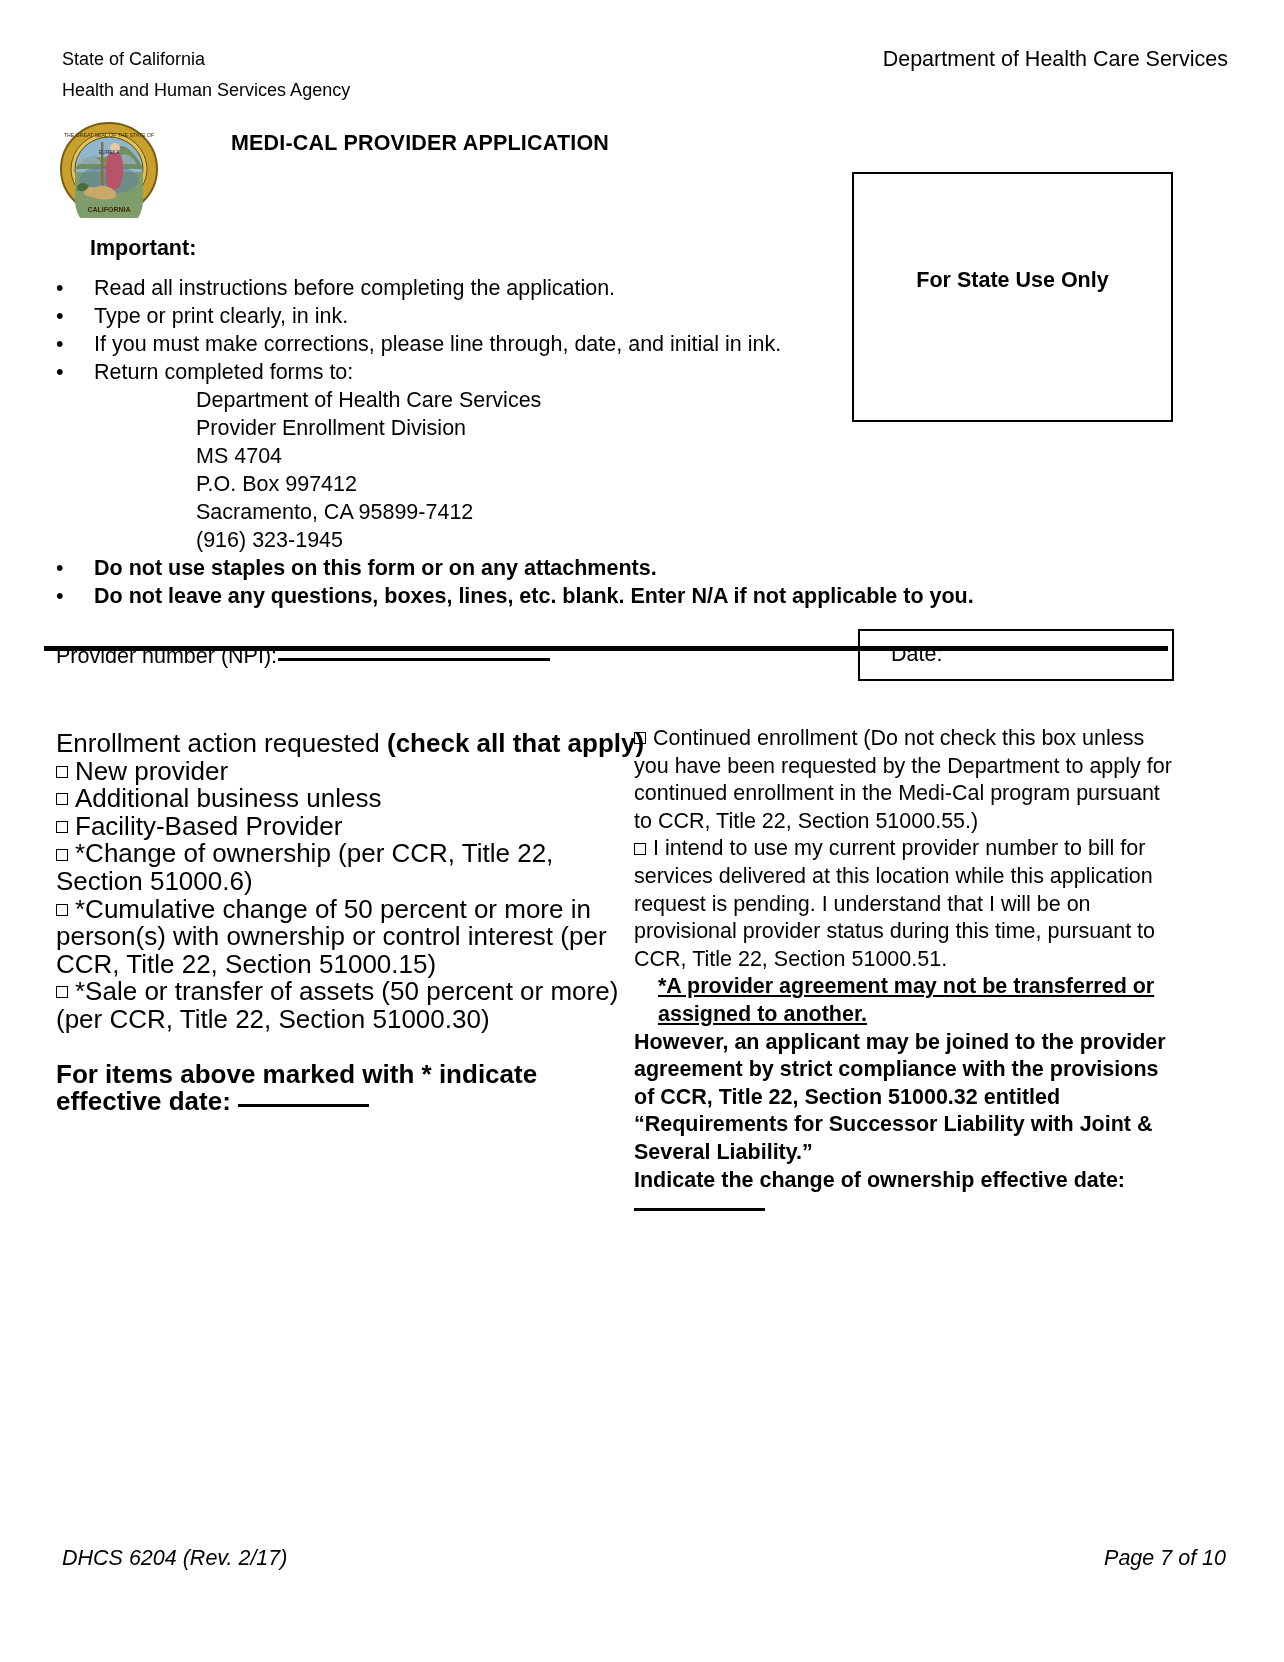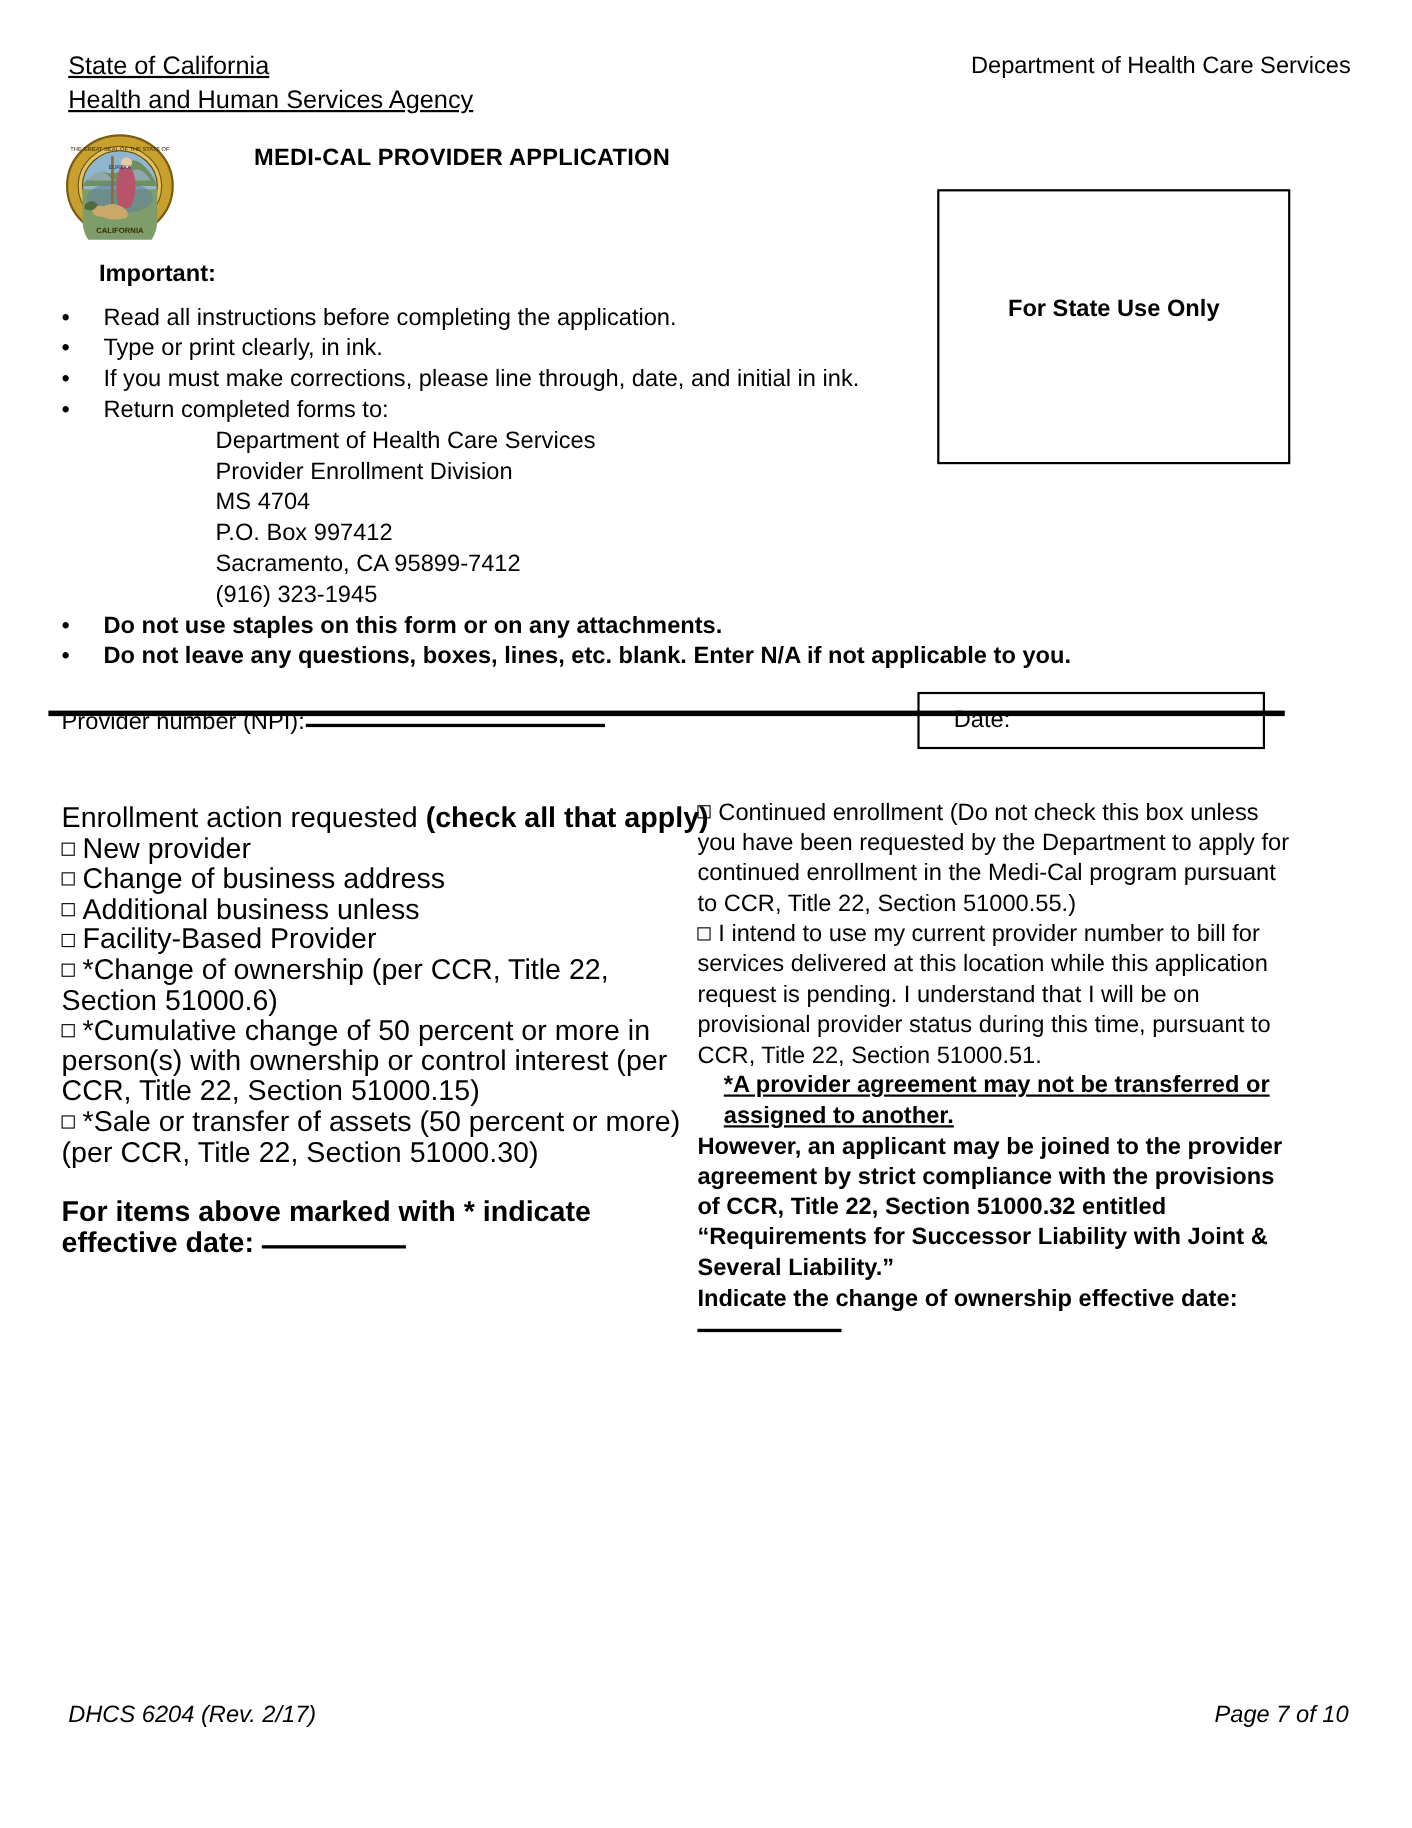--- a/index.html
+++ b/index.html
@@ -22,21 +22,21 @@
   
   .hdr {
     position: absolute;
     top: 44px;
     left: 62px;
     right: 56px;
     display: flex;
     justify-content: space-between;
     align-items: flex-start;
   }
-  .hdr-left { font-size: 23px; line-height: 31px; text-decoration: underline; }
+  .hdr-left { font-size: 18px; line-height: 31px; }
   .hdr-right { font-size: 21.5px; line-height: 31px; }
 
   .seal {
     position: absolute;
     left: 57px;
     top: 120px;
     width: 104px;
     height: 98px;
   }
 
@@ -128,21 +128,21 @@
     display: inline-block;
     width: 272px;
     border-bottom: 3px solid #000;
     margin-left: 1px;
     position: relative;
     top: -2px;
   }
 
   .date-box {
     position: absolute;
-    left: 834px;
+    left: 858px;
     top: 629px;
     width: 316px;
     height: 52px;
     border: 2px solid #000;
     box-sizing: border-box;
   }
   .date-label {
     position: absolute;
     left: 31px;
     top: 11px;
@@ -301,21 +301,20 @@
   </div>
 
   <div class="date-box">
     <span class="date-label">Date:</span>
   </div>
 
   <div class="col-left">
     <div class="enroll-head"><span>Enrollment action requested </span><b>(check all that apply)</b></div>
 
     <div class="cb-item"><span class="cb"></span><span>New provider</span></div>
-    <div class="cb-item"><span class="cb"></span><span>Change of business address</span></div>
     <div class="cb-item"><span class="cb"></span><span>Additional business unless</span></div>
     <div class="cb-item"><span class="cb"></span><span>Facility-Based Provider</span></div>
     <div class="cb-item"><span class="cb"></span><span>*Change of ownership (per CCR, Title 22, Section 51000.6)</span></div>
     <div class="cb-item"><span class="cb"></span><span>*Cumulative change of 50 percent or more in person(s) with ownership or control interest (per CCR, Title 22, Section 51000.15)</span></div>
     <div class="cb-item"><span class="cb"></span><span>*Sale or transfer of assets (50 percent or more) (per CCR, Title 22, Section 51000.30)</span></div>
 
     <div class="eff-date">
       <div>For items above marked with * indicate</div>
       <div><span>effective date:</span> <span class="short-rule"></span></div>
     </div>

